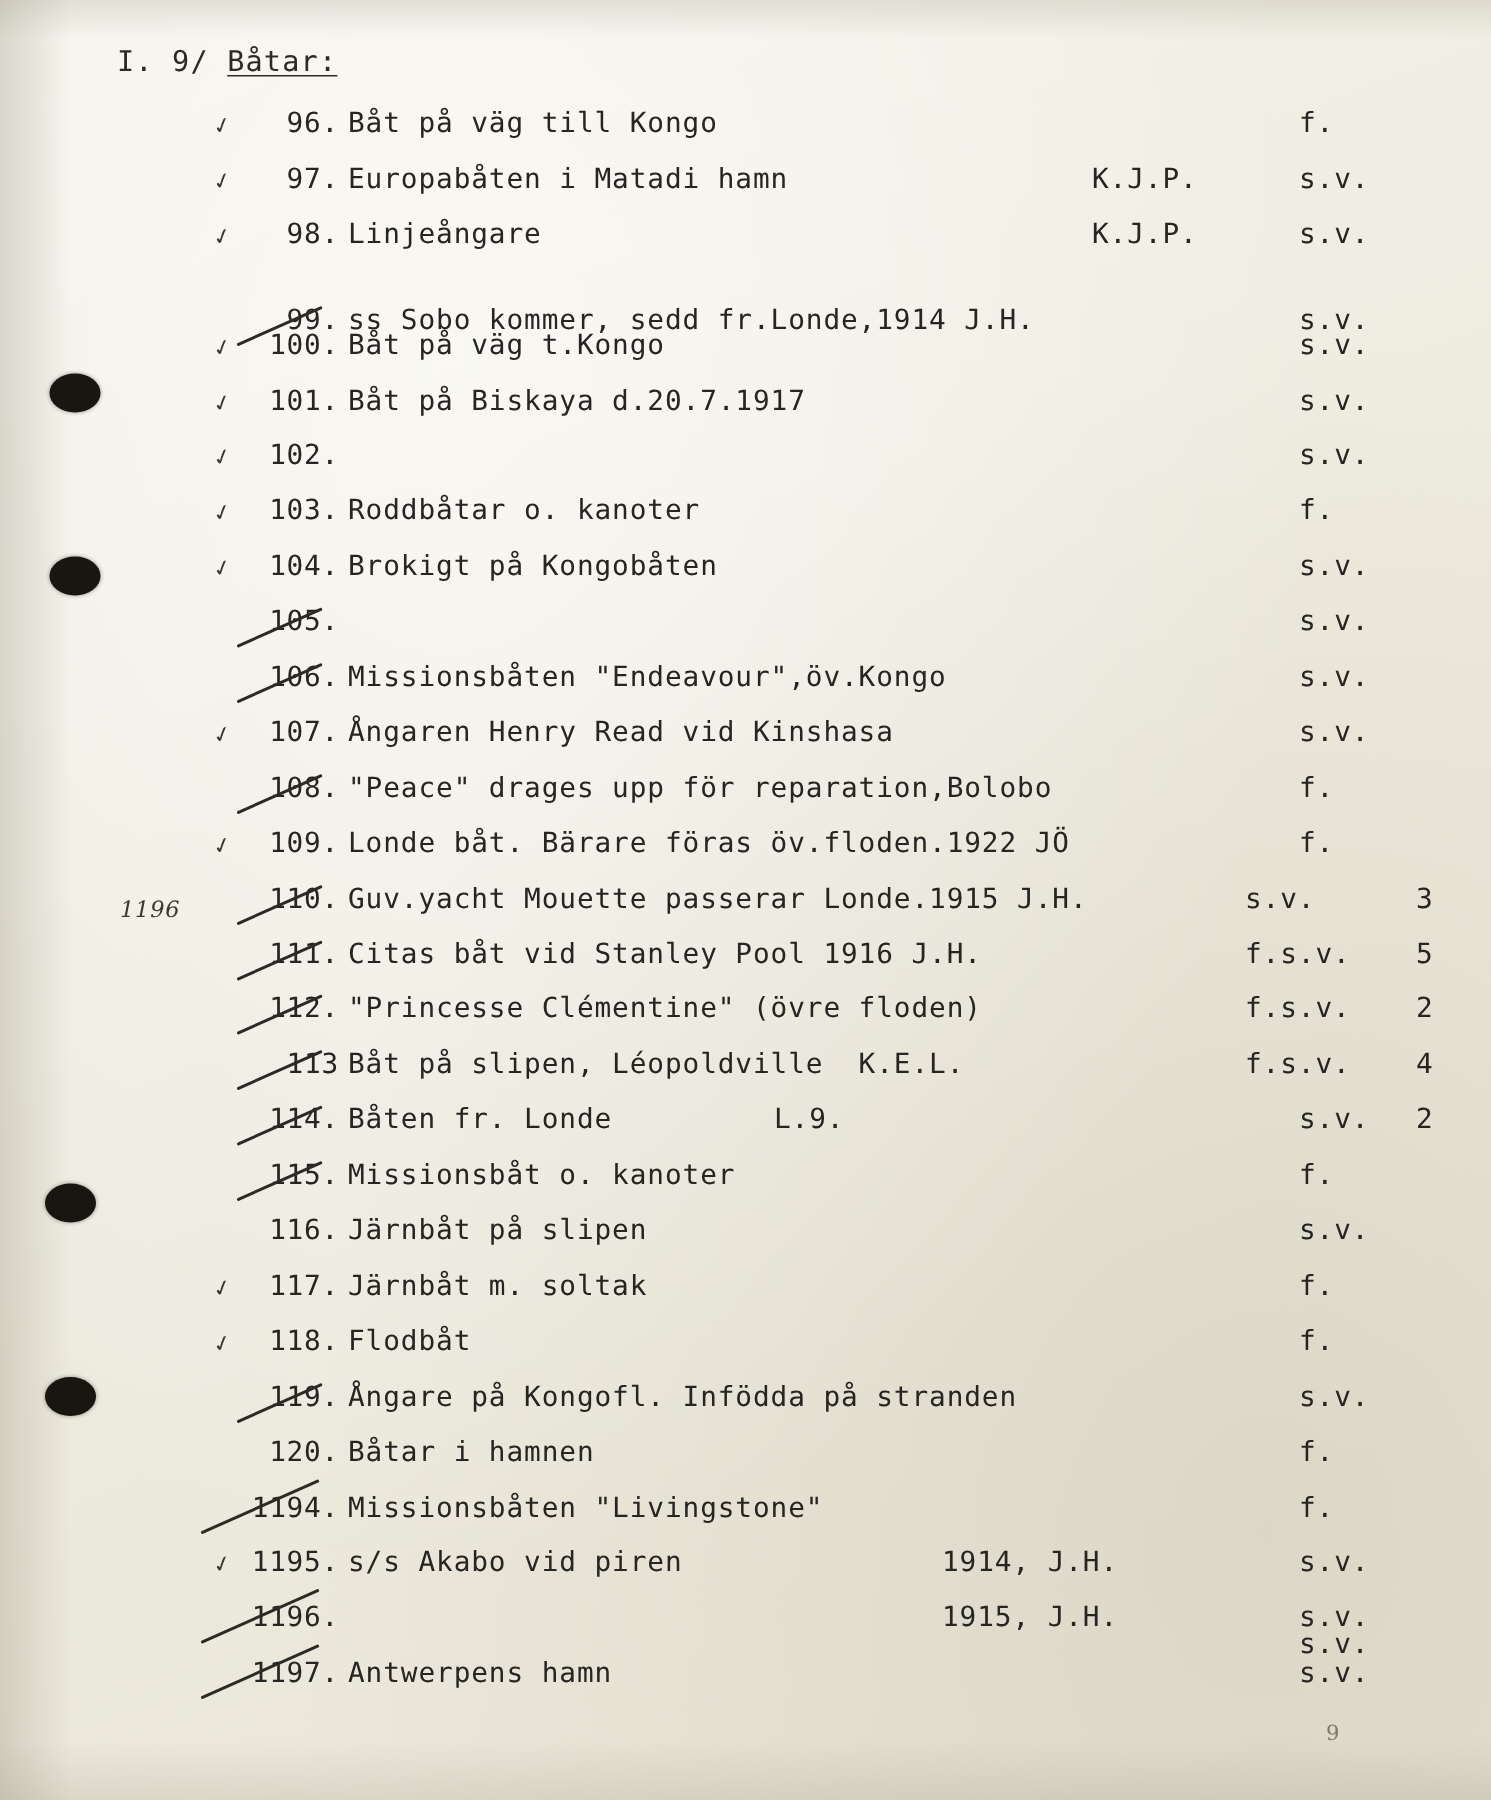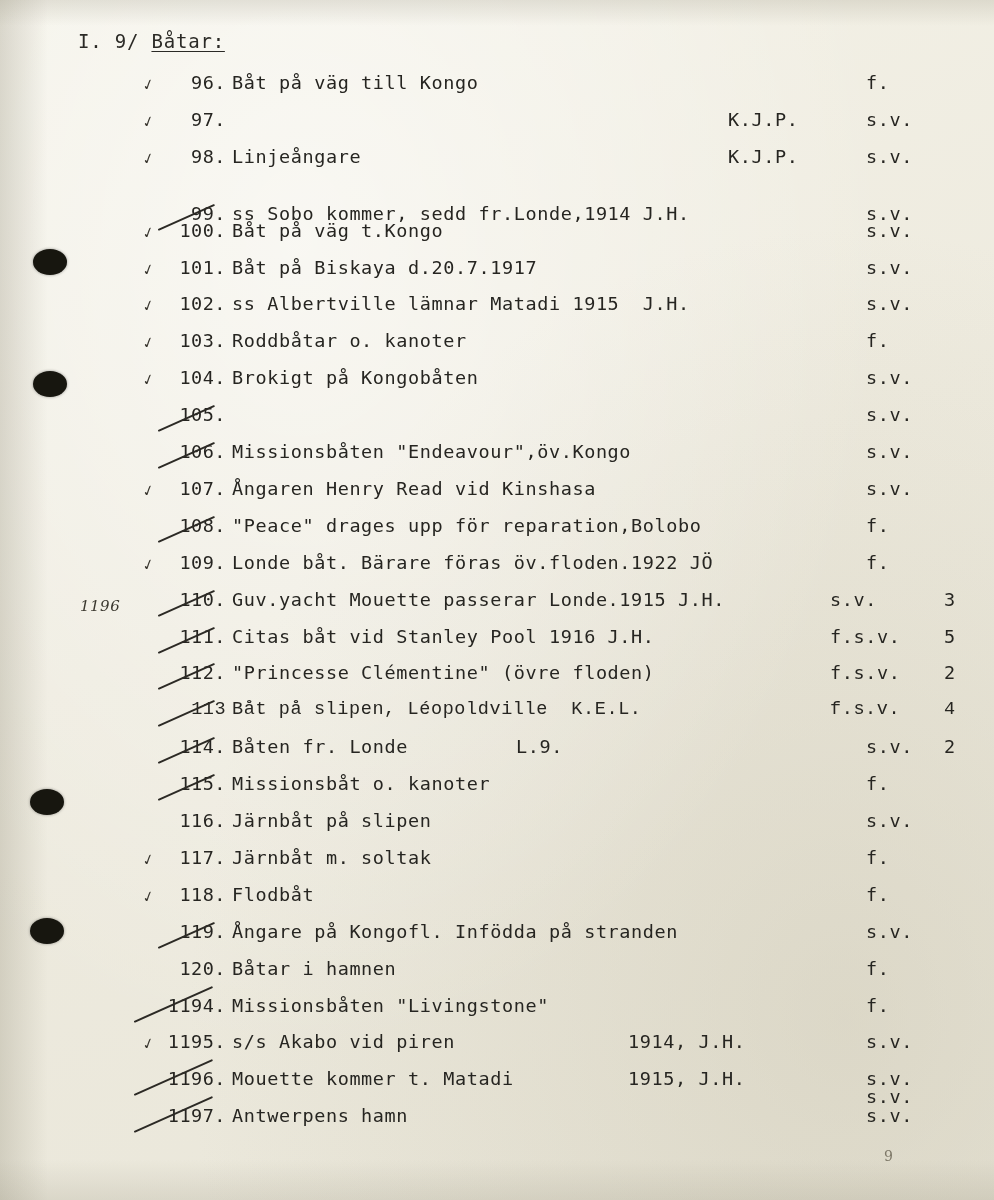--- a/index.html
+++ b/index.html
@@ -181,43 +181,43 @@
   <div class="blob" style="left:33px; top:249px;"></div>
   <div class="blob" style="left:33px; top:371px;"></div>
   <div class="blob" style="left:30px; top:789px;"></div>
   <div class="blob" style="left:30px; top:918px;"></div>
 
   <div class="handwritten" style="left:80px; top:597px;">1196</div>
   <div class="pencil-mark faint" style="left:884px; top:1148px;">9</div>
 
   <div id="rows">
       <div class="row" style="top: 72px;"><span class="tick">✓</span><span class="num">96.</span><span class="txt">Båt på väg till Kongo</span><span class="tail" style="left: 866px;">f.</span></div>
-      <div class="row" style="top: 108.9px;"><span class="tick">✓</span><span class="num">97.</span><span class="mid" style="left: 728px;">K.J.P.</span><span class="tail" style="left: 866px;">s.v.</span></div>
+      <div class="row" style="top: 108.9px;"><span class="tick">✓</span><span class="num">97.</span><span class="txt">Europabåten i Matadi hamn</span><span class="mid" style="left: 728px;">K.J.P.</span><span class="tail" style="left: 866px;">s.v.</span></div>
       <div class="row" style="top: 145.8px;"><span class="tick">✓</span><span class="num">98.</span><span class="txt">Linjeångare</span><span class="mid" style="left: 728px;">K.J.P.</span><span class="tail" style="left: 866px;">s.v.</span></div>
       <div class="row" style="top: 182.7px; margin-top: 20px;"><span class="num">99.</span><span class="slash"></span><span class="txt">ss Sobo kommer, sedd fr.Londe,1914 J.H.</span><span class="tail" style="left: 866px;">s.v.</span></div>
       <div class="row" style="top: 219.6px;"><span class="tick">✓</span><span class="num">100.</span><span class="txt">Båt på väg t.Kongo</span><span class="tail" style="left: 866px;">s.v.</span></div>
       <div class="row" style="top: 256.5px;"><span class="tick">✓</span><span class="num">101.</span><span class="txt">Båt på Biskaya d.20.7.1917</span><span class="tail" style="left: 866px;">s.v.</span></div>
-      <div class="row" style="top: 293.4px;"><span class="tick">✓</span><span class="num">102.</span><span class="txt">ss Albertville lämnar Matadi 1915  J.H.</span><span class="tail" style="left: 866px;">s.v.</span></div>
+      <div class="row" style="top: 293.4px;"><span class="tick">✓</span><span class="num">102.</span><span class="tail" style="left: 866px;">s.v.</span></div>
       <div class="row" style="top: 330.3px;"><span class="tick">✓</span><span class="num">103.</span><span class="txt">Roddbåtar o. kanoter</span><span class="tail" style="left: 866px;">f.</span></div>
       <div class="row" style="top: 367.2px;"><span class="tick">✓</span><span class="num">104.</span><span class="txt">Brokigt på Kongobåten</span><span class="tail" style="left: 866px;">s.v.</span></div>
       <div class="row" style="top: 404.1px;"><span class="num">105.</span><span class="slash"></span><span class="tail" style="left: 866px;">s.v.</span></div>
       <div class="row" style="top: 441px;"><span class="num">106.</span><span class="slash"></span><span class="txt">Missionsbåten "Endeavour",öv.Kongo</span><span class="tail" style="left: 866px;">s.v.</span></div>
       <div class="row" style="top: 477.9px;"><span class="tick">✓</span><span class="num">107.</span><span class="txt">Ångaren Henry Read vid Kinshasa</span><span class="tail" style="left: 866px;">s.v.</span></div>
       <div class="row" style="top: 514.8px;"><span class="num">108.</span><span class="slash"></span><span class="txt">"Peace" drages upp för reparation,Bolobo</span><span class="tail" style="left: 866px;">f.</span></div>
       <div class="row" style="top: 551.7px;"><span class="tick">✓</span><span class="num">109.</span><span class="txt">Londe båt. Bärare föras öv.floden.1922 JÖ</span><span class="tail" style="left: 866px;">f.</span></div>
       <div class="row" style="top: 588.6px;"><span class="num">110.</span><span class="slash"></span><span class="txt">Guv.yacht Mouette passerar Londe.1915 J.H.</span><span class="tail" style="left: 830px;">s.v.</span><span class="extra" style="left: 944px;">3</span></div>
       <div class="row" style="top: 625.5px;"><span class="num">111.</span><span class="slash"></span><span class="txt">Citas båt vid Stanley Pool 1916 J.H.</span><span class="tail" style="left: 830px;">f.s.v.</span><span class="extra" style="left: 944px;">5</span></div>
       <div class="row" style="top: 662.4px;"><span class="num">112.</span><span class="slash"></span><span class="txt">"Princesse Clémentine" (övre floden)</span><span class="tail" style="left: 830px;">f.s.v.</span><span class="extra" style="left: 944px;">2</span></div>
-      <div class="row" style="top: 699.3px; font-family: Liberation Mono, monospace;"><span class="num">113</span><span class="slash"></span><span class="txt">Båt på slipen, Léopoldville  K.E.L.</span><span class="tail" style="left: 830px;">f.s.v.</span><span class="extra" style="left: 944px;">4</span></div>
+      <div class="row" style="top: 699.3px;"><span class="num">113</span><span class="slash"></span><span class="txt">Båt på slipen, Léopoldville  K.E.L.</span><span class="tail" style="left: 830px;">f.s.v.</span><span class="extra" style="left: 944px;">4</span></div>
       <div class="row" style="top: 736.2px;"><span class="num">114.</span><span class="slash"></span><span class="txt">Båten fr. Londe</span><span class="mid" style="left: 516px;">L.9.</span><span class="tail" style="left: 866px;">s.v.</span><span class="extra" style="left: 944px;">2</span></div>
       <div class="row" style="top: 773.1px;"><span class="num">115.</span><span class="slash"></span><span class="txt">Missionsbåt o. kanoter</span><span class="tail" style="left: 866px;">f.</span></div>
       <div class="row" style="top: 810px;"><span class="num">116.</span><span class="txt">Järnbåt på slipen</span><span class="tail" style="left: 866px;">s.v.</span></div>
       <div class="row" style="top: 846.9px;"><span class="tick">✓</span><span class="num">117.</span><span class="txt">Järnbåt m. soltak</span><span class="tail" style="left: 866px;">f.</span></div>
       <div class="row" style="top: 883.8px;"><span class="tick">✓</span><span class="num">118.</span><span class="txt">Flodbåt</span><span class="tail" style="left: 866px;">f.</span></div>
       <div class="row" style="top: 920.7px;"><span class="num">119.</span><span class="slash"></span><span class="txt">Ångare på Kongofl. Infödda på stranden</span><span class="tail" style="left: 866px;">s.v.</span></div>
       <div class="row" style="top: 957.6px;"><span class="num">120.</span><span class="txt">Båtar i hamnen</span><span class="tail" style="left: 866px;">f.</span></div>
       <div class="row" style="top: 994.5px;"><span class="num wide">1194.</span><span class="slash wide"></span><span class="txt">Missionsbåten "Livingstone"</span><span class="tail" style="left: 866px;">f.</span></div>
       <div class="row" style="top: 1031.4px;"><span class="tick">✓</span><span class="num wide">1195.</span><span class="txt">s/s Akabo vid piren</span><span class="mid" style="left: 628px;">1914, J.H.</span><span class="tail" style="left: 866px;">s.v.</span></div>
-      <div class="row" style="top: 1068.3px;"><span class="num wide">1196.</span><span class="slash wide"></span><span class="txt">Mouette kommer t. Matadi</span><span class="mid" style="left: 628px;">1915, J.H.</span><span class="tail" style="left: 866px;">s.v.</span></div>
+      <div class="row" style="top: 1068.3px;"><span class="num wide">1196.</span><span class="slash wide"></span><span class="mid" style="left: 628px;">1915, J.H.</span><span class="tail" style="left: 866px;">s.v.</span></div>
       <div class="row" style="top: 1105.2px;"><span class="num wide">1197.</span><span class="slash wide"></span><span class="txt">Antwerpens hamn</span><span class="tail" style="left: 866px;">s.v.</span></div>
       <div class="row" style="top: 1086.3px;"><span class="tail" style="left: 866px;">s.v.</span></div>
     </div>
 </div>
 
 </body></html>

